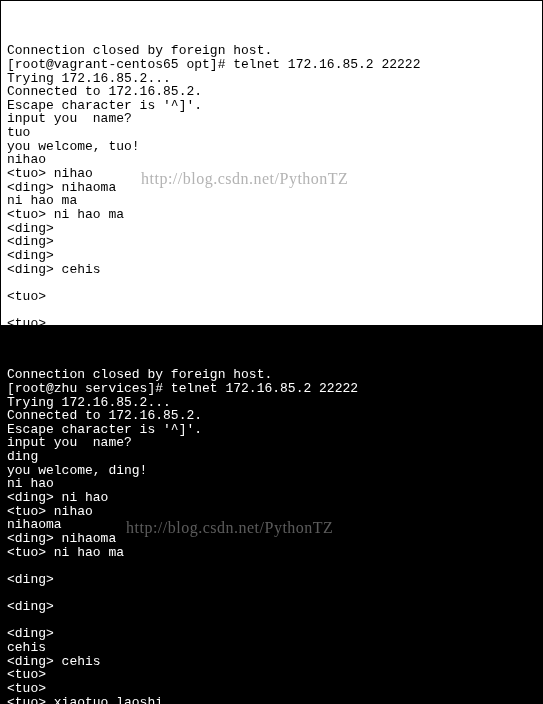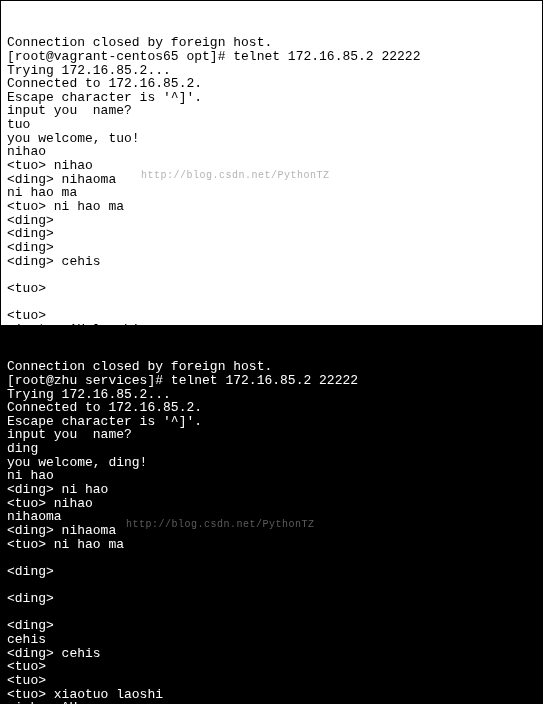--- a/index.html
+++ b/index.html
@@ -9,21 +9,21 @@
     font-size: 13px;
     line-height: 1.05;
     width: 543px;
     height: 704px;
     overflow: hidden;
     background: #fff;
     position: relative;
   }
   .pane {
     white-space: pre;
-    padding: 8px 6px;
+    padding: 16px 6px;
     box-sizing: border-box;
     width: 100%;
   }
   .pane-light {
     background: #ffffff;
     color: #000000;
     height: 325px;
     position: relative;
     border-top: 1px solid #000;
     border-left: 1px solid #000;
@@ -33,22 +33,22 @@
     background: #000000;
     color: #ffffff;
     height: 379px;
     position: relative;
     border-left: 1px solid #000;
     border-right: 1px solid #000;
   }
   .watermark {
     position: absolute;
     color: rgba(128,128,128,0.55);
-    font-size: 10px;
-    font-family: Liberation Mono, monospace;
+    font-size: 16px;
+    font-family: Liberation Serif, serif;
     pointer-events: none;
     letter-spacing: 0.5px;
   }
   .wm1 { top: 170px; left: 140px; color: rgba(160,160,160,0.8);}
   .wm2 { top: 195px; left: 125px; color: rgba(130,130,130,0.7);}
   .line { display:block; }
 </style>
 </head>
 <body>
 

